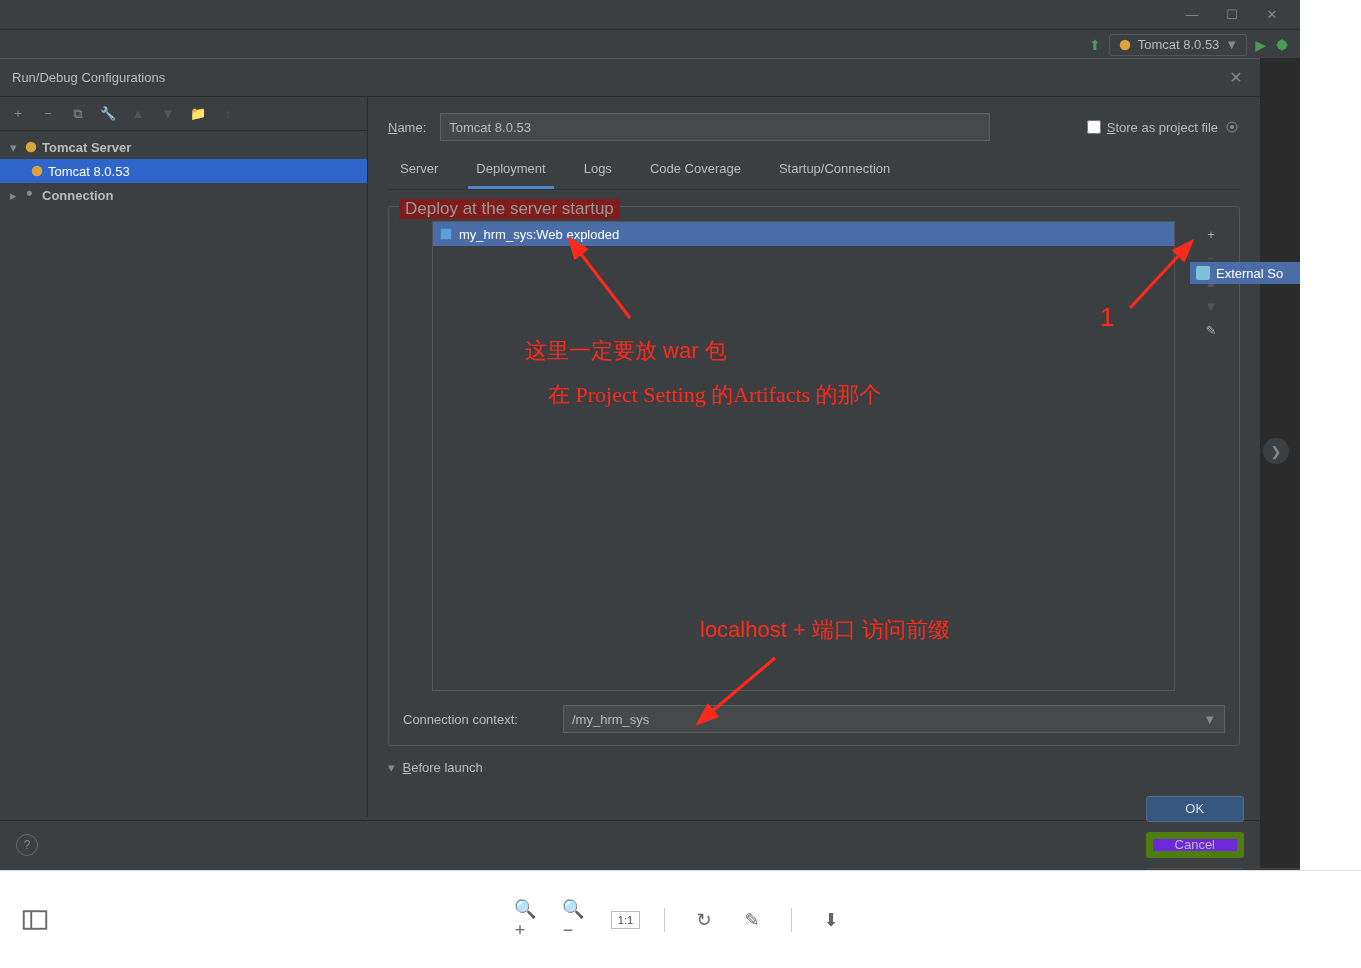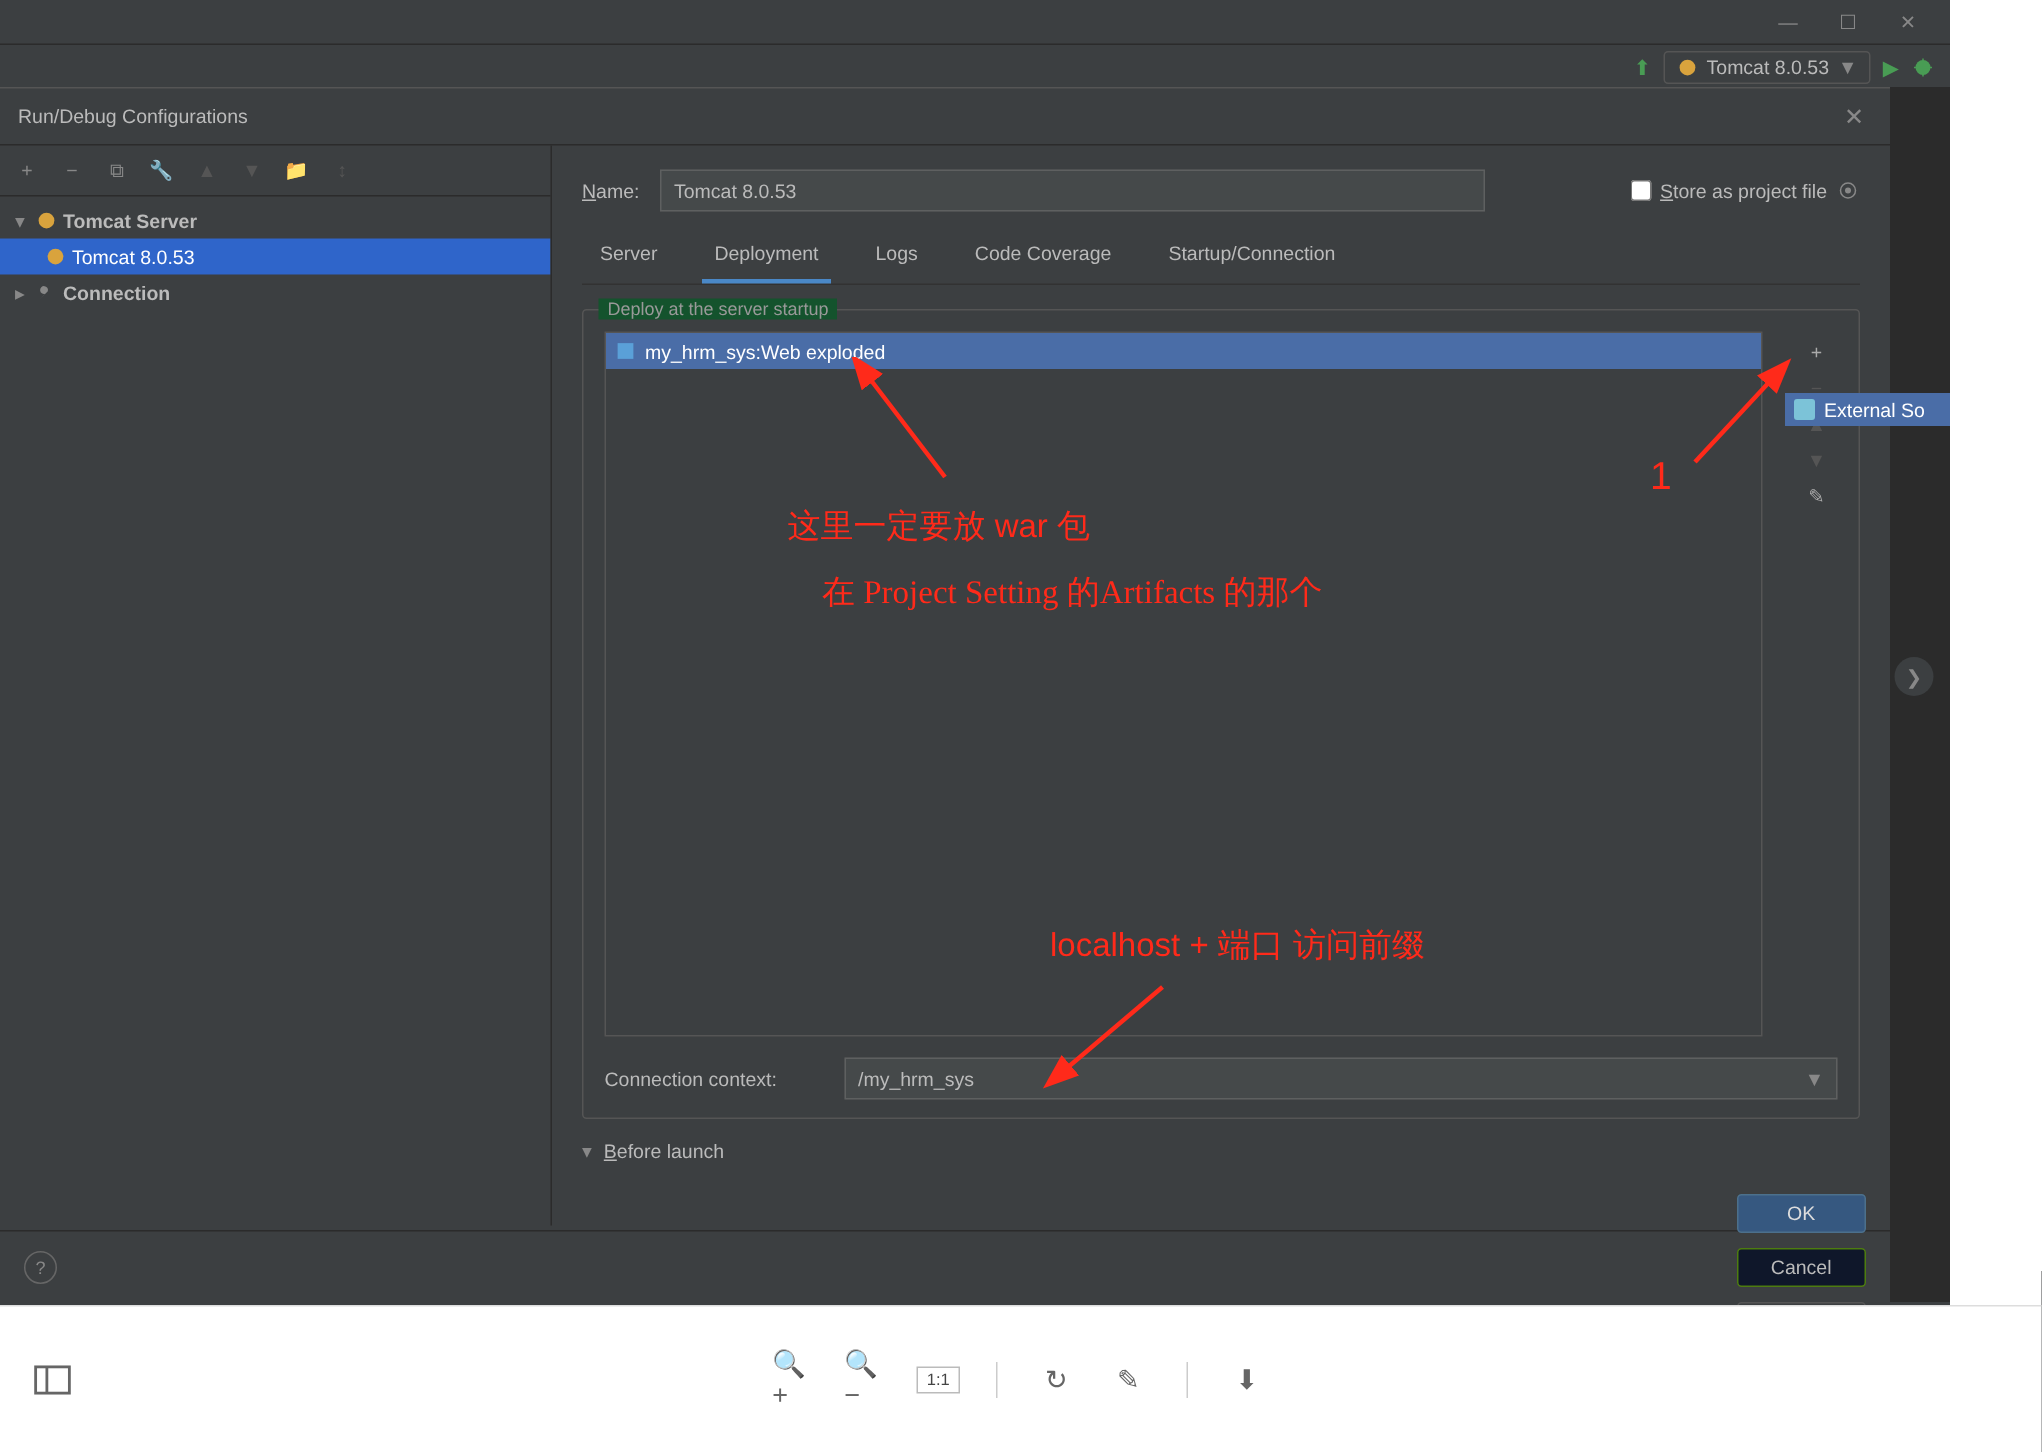--- a/index.html
+++ b/index.html
@@ -40,43 +40,43 @@
 .name-input { flex:0 0 550px; height:28px; background:#45494a; border:1px solid #5e6060; color:#bbb; padding:0 8px; }
 .store-row { display:flex;align-items:center;gap:6px;margin-left:auto;color:#bbb; }
 .store-row input { width:14px;height:14px;background:#3c3f41;border:1px solid #666; }
 .gear-sm { width:16px;height:16px;color:#888; }
 
 .tabs { display:flex; gap:22px; padding-left:4px; border-bottom:1px solid #323232; margin-bottom:16px; }
 .tab { padding:6px 8px 10px 8px; color:#bbb; cursor:pointer; }
 .tab.active { color:#bbb; border-bottom:3px solid #4a88c7; }
 
 .deploy-section { border:1px solid #555; border-radius:3px; padding:14px 14px 12px 14px; position:relative; margin-bottom:14px; height:540px; display:flex; flex-direction:column; }
-.section-legend { position:absolute; top:-8px; left:10px; background:#14532d; padding:0 6px; color:#999; font-size:12px; }
-.deploy-body { display:flex; gap:22px; flex:1; }
+.section-legend { position:absolute; top:-8px; left:10px; background:#7f1d1d; padding:0 6px; color:#999; font-size:17px; }
+.deploy-body { display:flex; gap:22px; flex:1;margin-left:29px; }
 .deploy-list { flex:1; border:1px solid #555; background:#3c3f41; height:470px; }
 .deploy-item { height:24px; display:flex; align-items:center; gap:6px; padding:0 6px; background:#4a6da7; color:#fff; }
 .deploy-item .dicon { width:14px;height:14px; }
 .deploy-side { width:28px; display:flex; flex-direction:column; gap:2px; align-items:center; padding-top:2px; }
 .sbtn { width:22px;height:22px;display:flex;align-items:center;justify-content:center;color:#aaa; }
 .sbtn.dim { color:#555; }
 
 .context-row { display:flex; align-items:center; gap:10px; margin-top:10px; }
 .context-label { color:#bbb; width:150px; }
 .context-dd { flex:1; height:28px; background:#45494a; border:1px solid #5e6060; color:#bbb; display:flex; align-items:center; justify-content:space-between; padding:0 8px; }
 .dd-chev { color:#888; }
 
 .before-launch { display:flex;align-items:center;gap:8px;margin-top:14px;color:#bbb; }
 .bl-tri { color:#888; }
 
 .dialog-footer { position:absolute; bottom:0; left:0; right:0; height:48px; border-top:1px solid #2b2b2b; display:flex; align-items:center; justify-content:space-between; padding:0 16px; }
 .help-circle { width:22px;height:22px;border:1px solid #666;border-radius:50%;display:flex;align-items:center;justify-content:center;color:#888;font-size:12px; }
 .btns { display:flex; gap:10px;flex-direction:column; }
 .btn { height:26px; padding:0 22px; border-radius:3px; display:flex;align-items:center;justify-content:center; }
 .btn-primary { background:#365880; border:1px solid #4c708c; color:#ddd; }
-.btn-secondary { background:#0f172a; border:1px solid #4d7c0f; color:#bbb; }
+.btn-secondary { background:#6d28d9; border:7px solid #4d7c0f; color:#bbb; }
 .btn-disabled { background:#3c3f41; border:1px solid #555; color:#666; }
 
 .right-slice { position:absolute; left:1260px; top:58px; width:40px; height:810px; background:#2b2b2b; }
 .expand-chev { position:absolute; top:380px; left:3px; width:26px;height:26px;border-radius:50%;background:#3c3f41;display:flex;align-items:center;justify-content:center;color:#888; }
 
 .external-pop { position:absolute; left:1190px; top:262px; height:22px; background:#4a6da7; color:#fff; display:flex;align-items:center;gap:6px;padding:0 6px;width:110px;overflow:hidden;white-space:nowrap; }
 .pop-ico { width:14px;height:14px;background:#7cc3d8;border-radius:2px; }
 
 .viewer-bar { position:absolute; bottom:0; left:0; width:1361px; height:98px; background:#fff; border-top:1px solid #ddd; display:flex; align-items:center; justify-content:center; gap:18px; }
 .v-left { position:absolute; left:20px; display:flex;align-items:center; }

